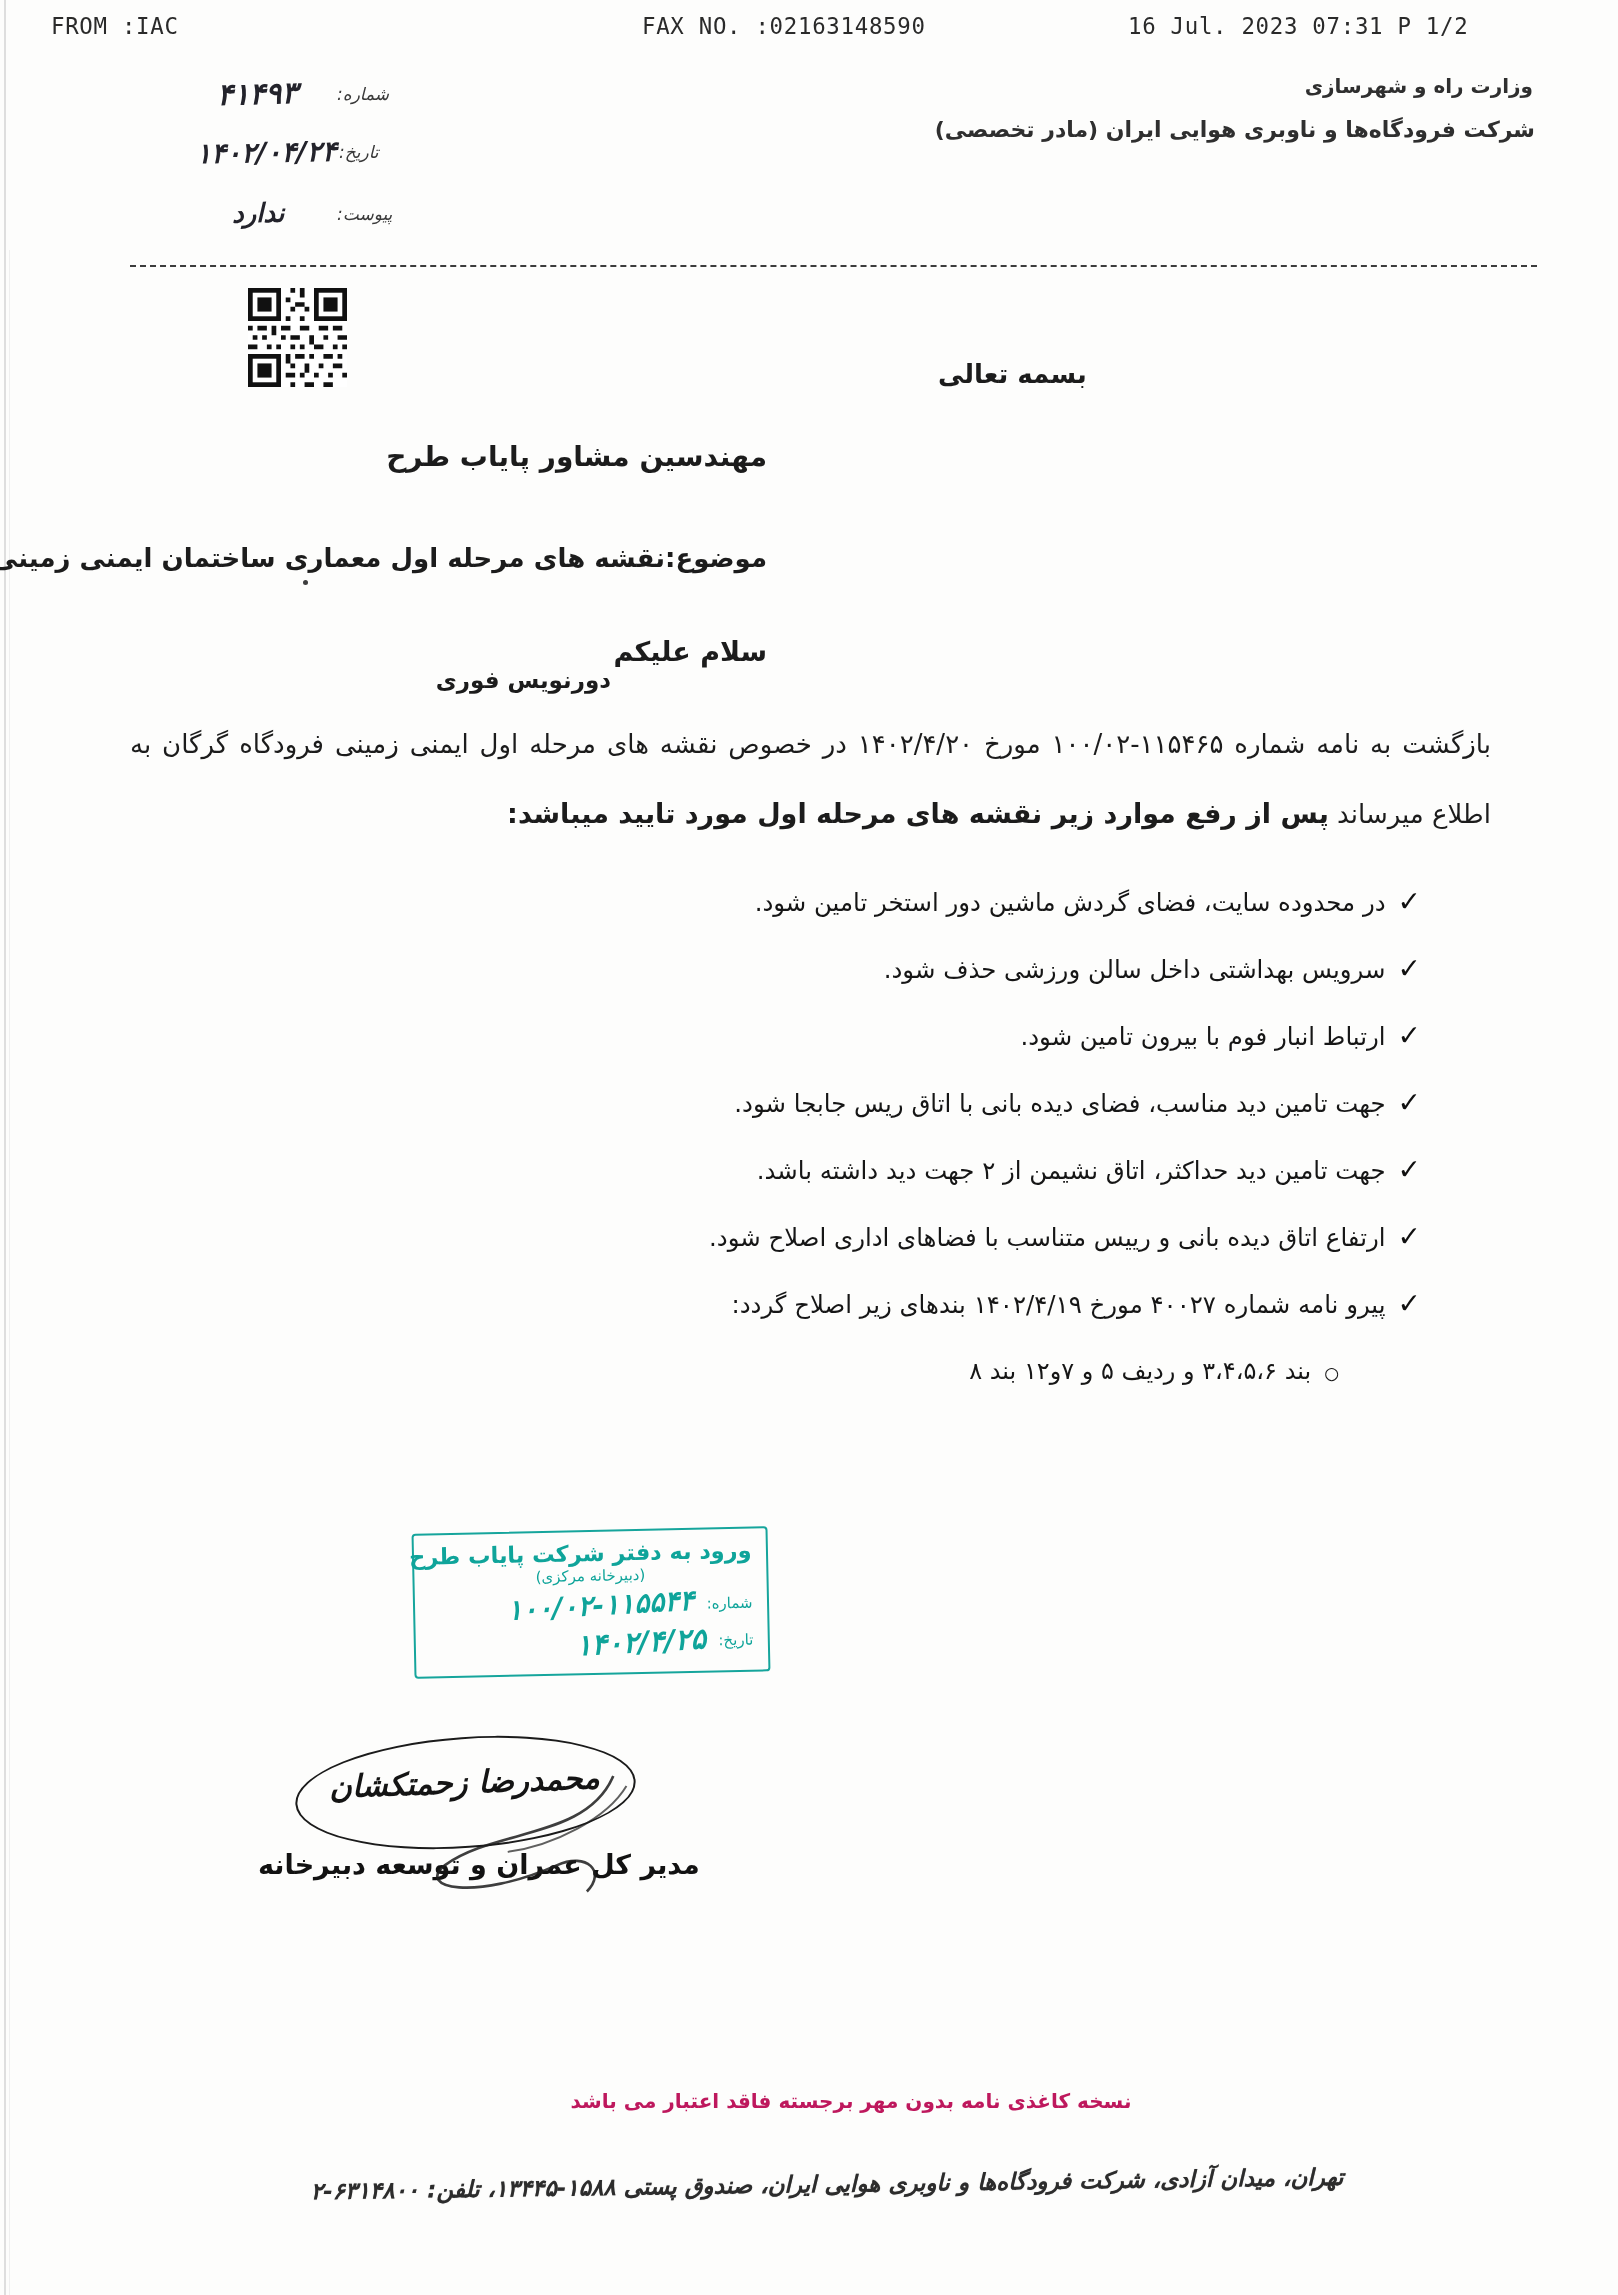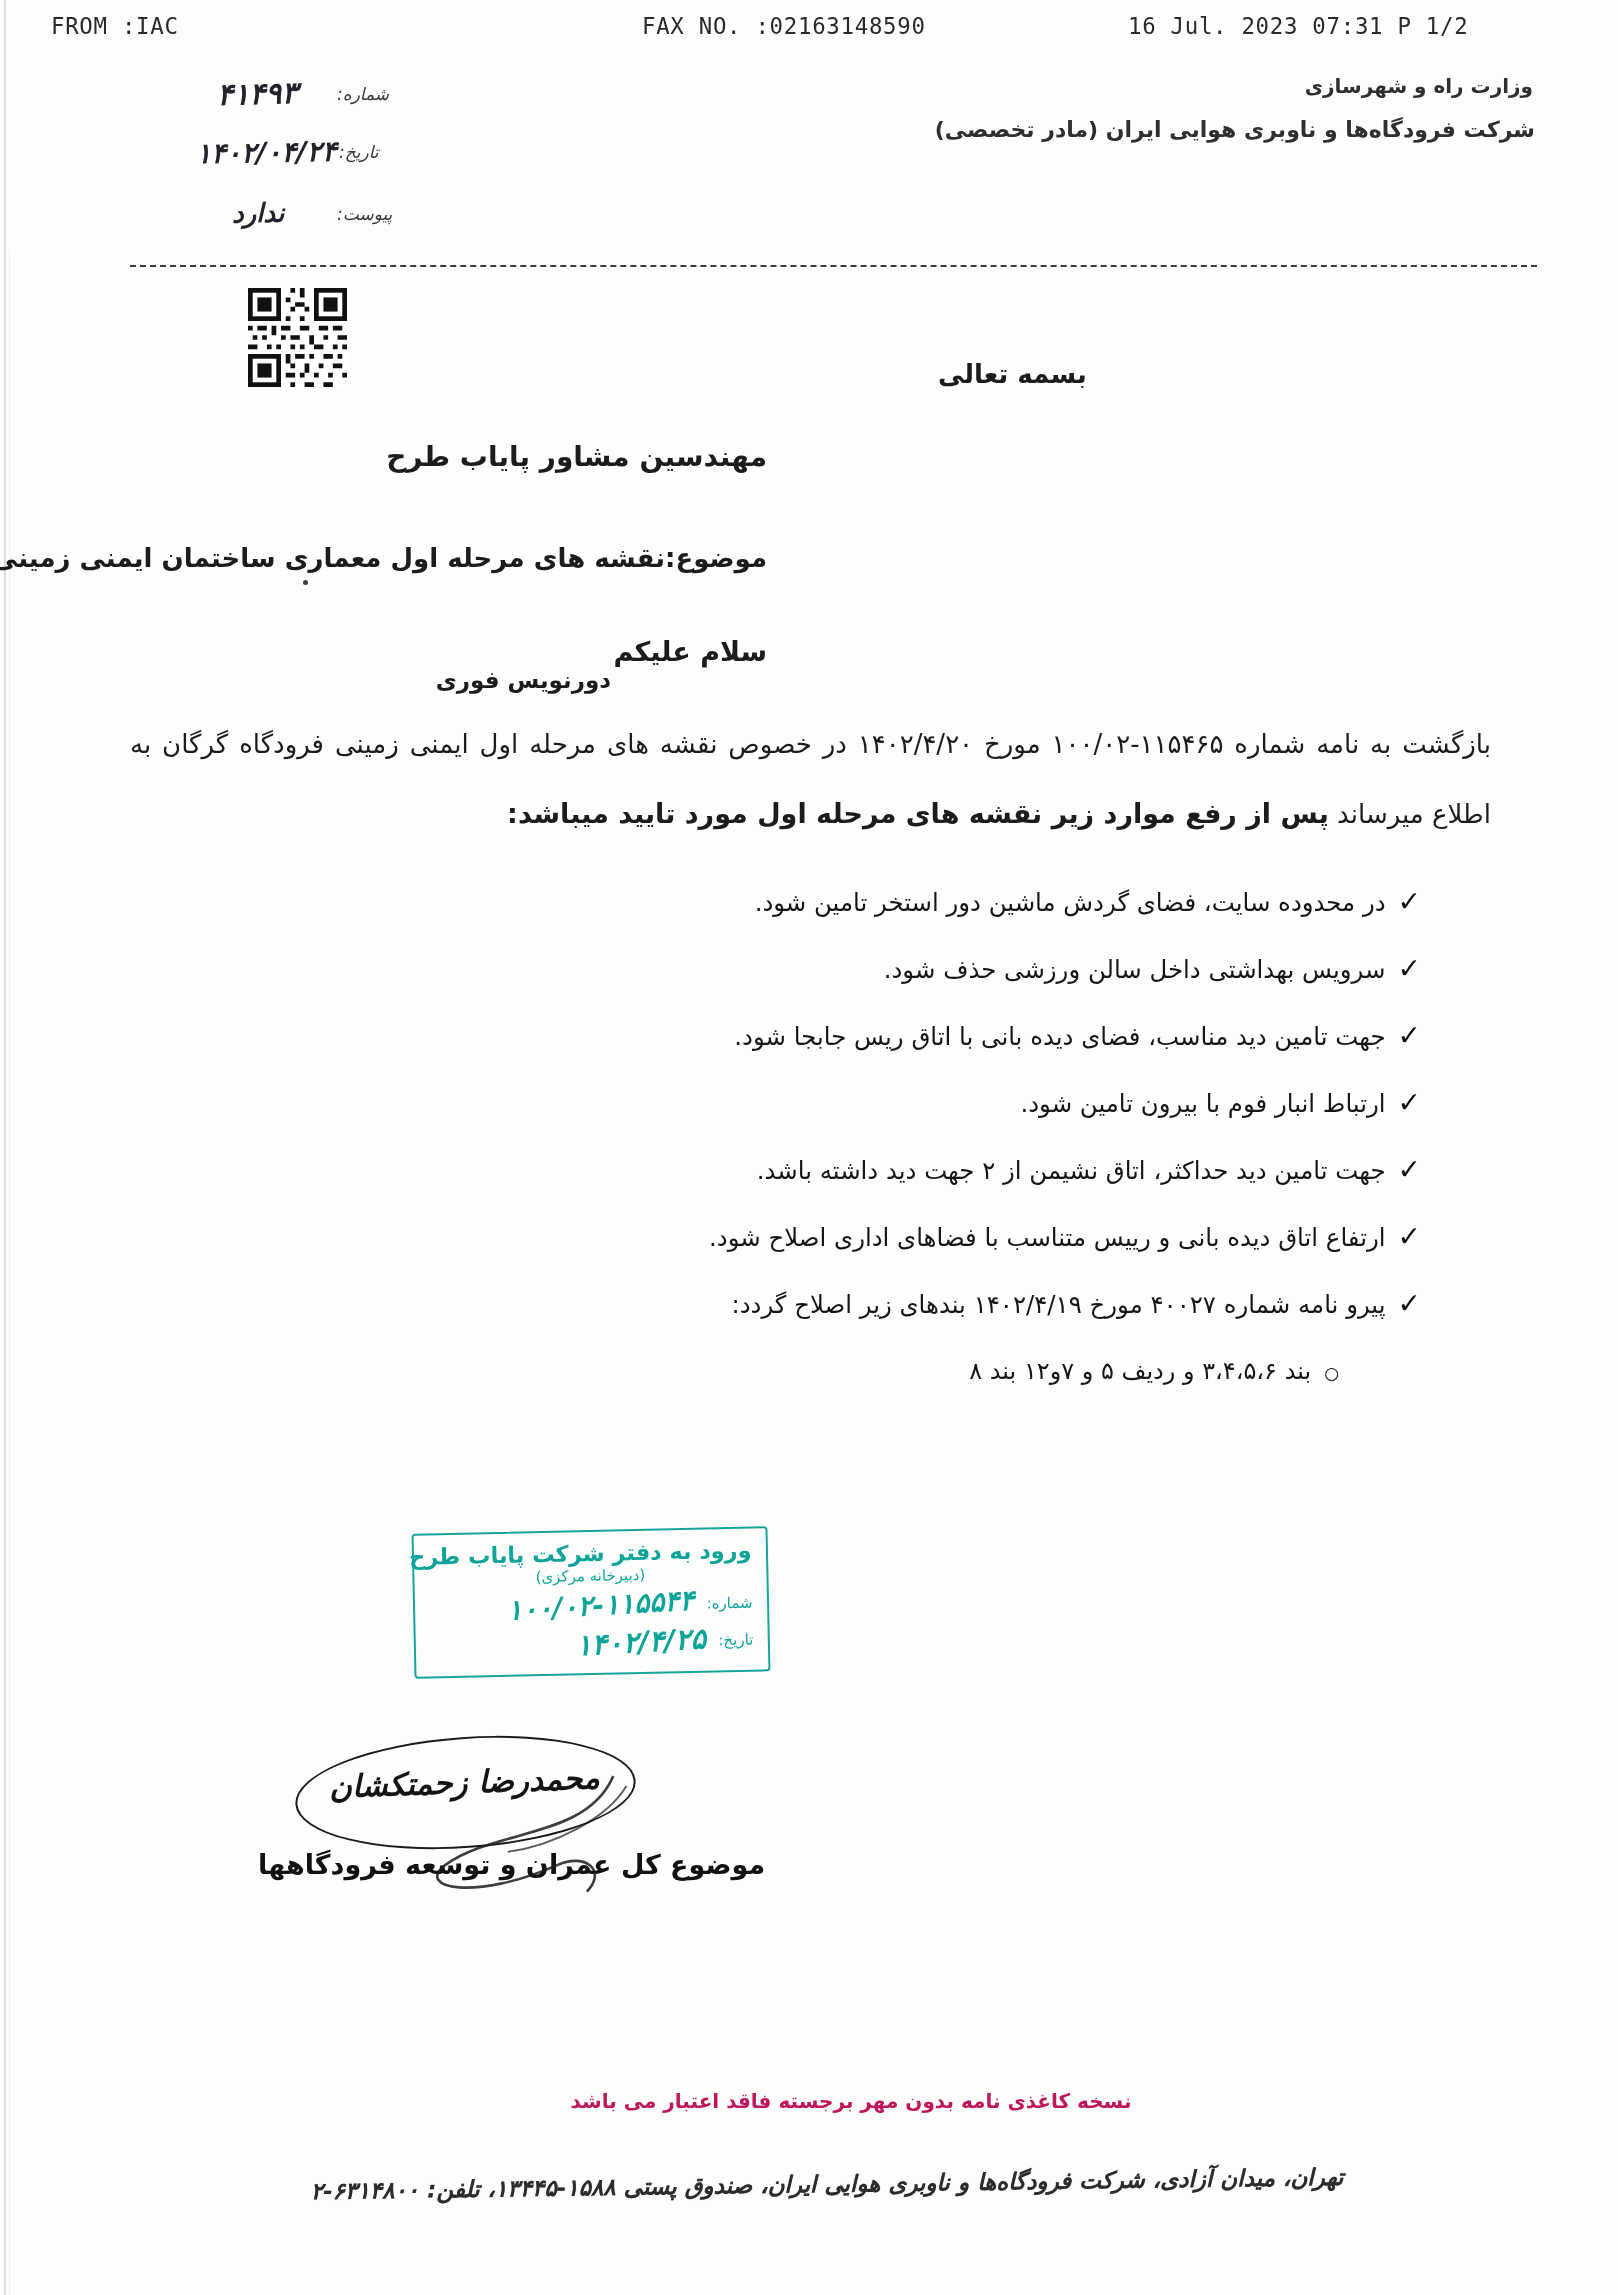--- a/index.html
+++ b/index.html
@@ -120,22 +120,22 @@
   <div class="abs fa rtl b nowrap" style="right:852px;top:636px;font-size:27px;">سلام علیکم</div>
   <div class="abs fa rtl b nowrap" style="right:1008px;top:667px;font-size:23px;">دورنویس فوری</div>
 
   <div class="abs fa rtl" style="left:130px;top:710px;width:1361px;font-size:26px;line-height:69px;text-align:justify;">
     <span>بازگشت به نامه شماره ۱۱۵۴۶۵-۱۰۰/۰۲ مورخ ۱۴۰۲/۴/۲۰ در خصوص نقشه های مرحله اول ایمنی زمینی فرودگاه گرگان به اطلاع میرساند </span><span class="b" style="font-size:27px;">پس از رفع موارد زیر نقشه های مرحله اول مورد تایید میباشد:</span>
   </div>
 
   <div class="abs" style="right:198px;top:886px;width:1199px;">
     <div class="check-item"><span class="check">✓</span><span>در محدوده سایت، فضای گردش ماشین دور استخر تامین شود.</span></div>
     <div class="check-item"><span class="check">✓</span><span>سرویس بهداشتی داخل سالن ورزشی حذف شود.</span></div>
+    <div class="check-item"><span class="check">✓</span><span>ارتباط انبار فوم با بیرون تامین شود.</span></div>
     <div class="check-item"><span class="check">✓</span><span>جهت تامین دید مناسب، فضای دیده بانی با اتاق ریس جابجا شود.</span></div>
-    <div class="check-item"><span class="check">✓</span><span>ارتباط انبار فوم با بیرون تامین شود.</span></div>
     <div class="check-item"><span class="check">✓</span><span>جهت تامین دید حداکثر، اتاق نشیمن از ۲ جهت دید داشته باشد.</span></div>
     <div class="check-item"><span class="check">✓</span><span>ارتفاع اتاق دیده بانی و رییس متناسب با فضاهای اداری اصلاح شود.</span></div>
     <div class="check-item"><span class="check">✓</span><span>پیرو نامه شماره ۴۰۰۲۷ مورخ ۱۴۰۲/۴/۱۹ بندهای زیر اصلاح گردد:</span></div>
     <div class="check-item sub-item"><span class="bullet">○</span><span>بند ۳،۴،۵،۶ و ردیف ۵ و ۷و۱۲ بند ۸</span></div>
   </div>
 
   <div class="abs stamp" style="left:413px;top:1530px;width:356px;height:145px;">
     <div class="t1 rtl nowrap">ورود به دفتر شرکت پایاب طرح</div>
     <div class="t2 rtl">(دبیرخانه مرکزی)</div>
     <div class="row">
@@ -143,21 +143,21 @@
       <span class="hw" style="font-size:28px;transform:rotate(-2deg);">۱۰۰/۰۲-۱۱۵۵۴۴</span>
     </div>
     <div class="row">
       <span class="lbl">تاریخ:</span>
       <span class="hw" style="font-size:29px;transform:rotate(-2deg);">۱۴۰۲/۴/۲۵</span>
     </div>
   </div>
 
   <div class="abs oval" style="left:295px;top:1737px;width:337px;height:107px;"></div>
   <div class="abs rtl sig-name nowrap" style="left:329px;top:1764px;">محمدرضا زحمتکشان</div>
-  <div class="abs rtl sig-title nowrap" style="left:258px;top:1849px;">موضوع کل عمران و توسعه فرودگاهها</div>
+  <div class="abs rtl sig-title nowrap" style="left:258px;top:1849px;">مدیر کل عمران و توسعه دبیرخانه</div>
   <div class="abs" style="left:389px;top:1766px;width:310px;height:152px;">
     <svg width="310" height="152" viewBox="0 0 470 230">
       <path d="M340 15 C 300 110, 160 95, 85 150 C 40 185, 130 205, 255 150 C 300 130, 330 160, 300 190" fill="none" stroke="#1c1c1c" stroke-width="4" opacity="0.85"></path>
       <path d="M360 30 C 330 80, 250 120, 180 130" fill="none" stroke="#1c1c1c" stroke-width="3" opacity="0.7"></path>
     </svg>
   </div>
 
   <div class="abs rtl validity nowrap" style="left:851px;top:2089px;transform:translateX(-50%);">نسخه کاغذی نامه بدون مهر برجسته فاقد اعتبار می باشد</div>
 
   <div class="abs rtl footer-callig" style="left:165px;top:2171px;width:1324px;">تهران، میدان آزادی، شرکت فرودگاه‌ها و ناوبری هوایی ایران، صندوق پستی ۱۵۸۸-۱۳۴۴۵، تلفن: ۶۳۱۴۸۰۰-۲</div>

